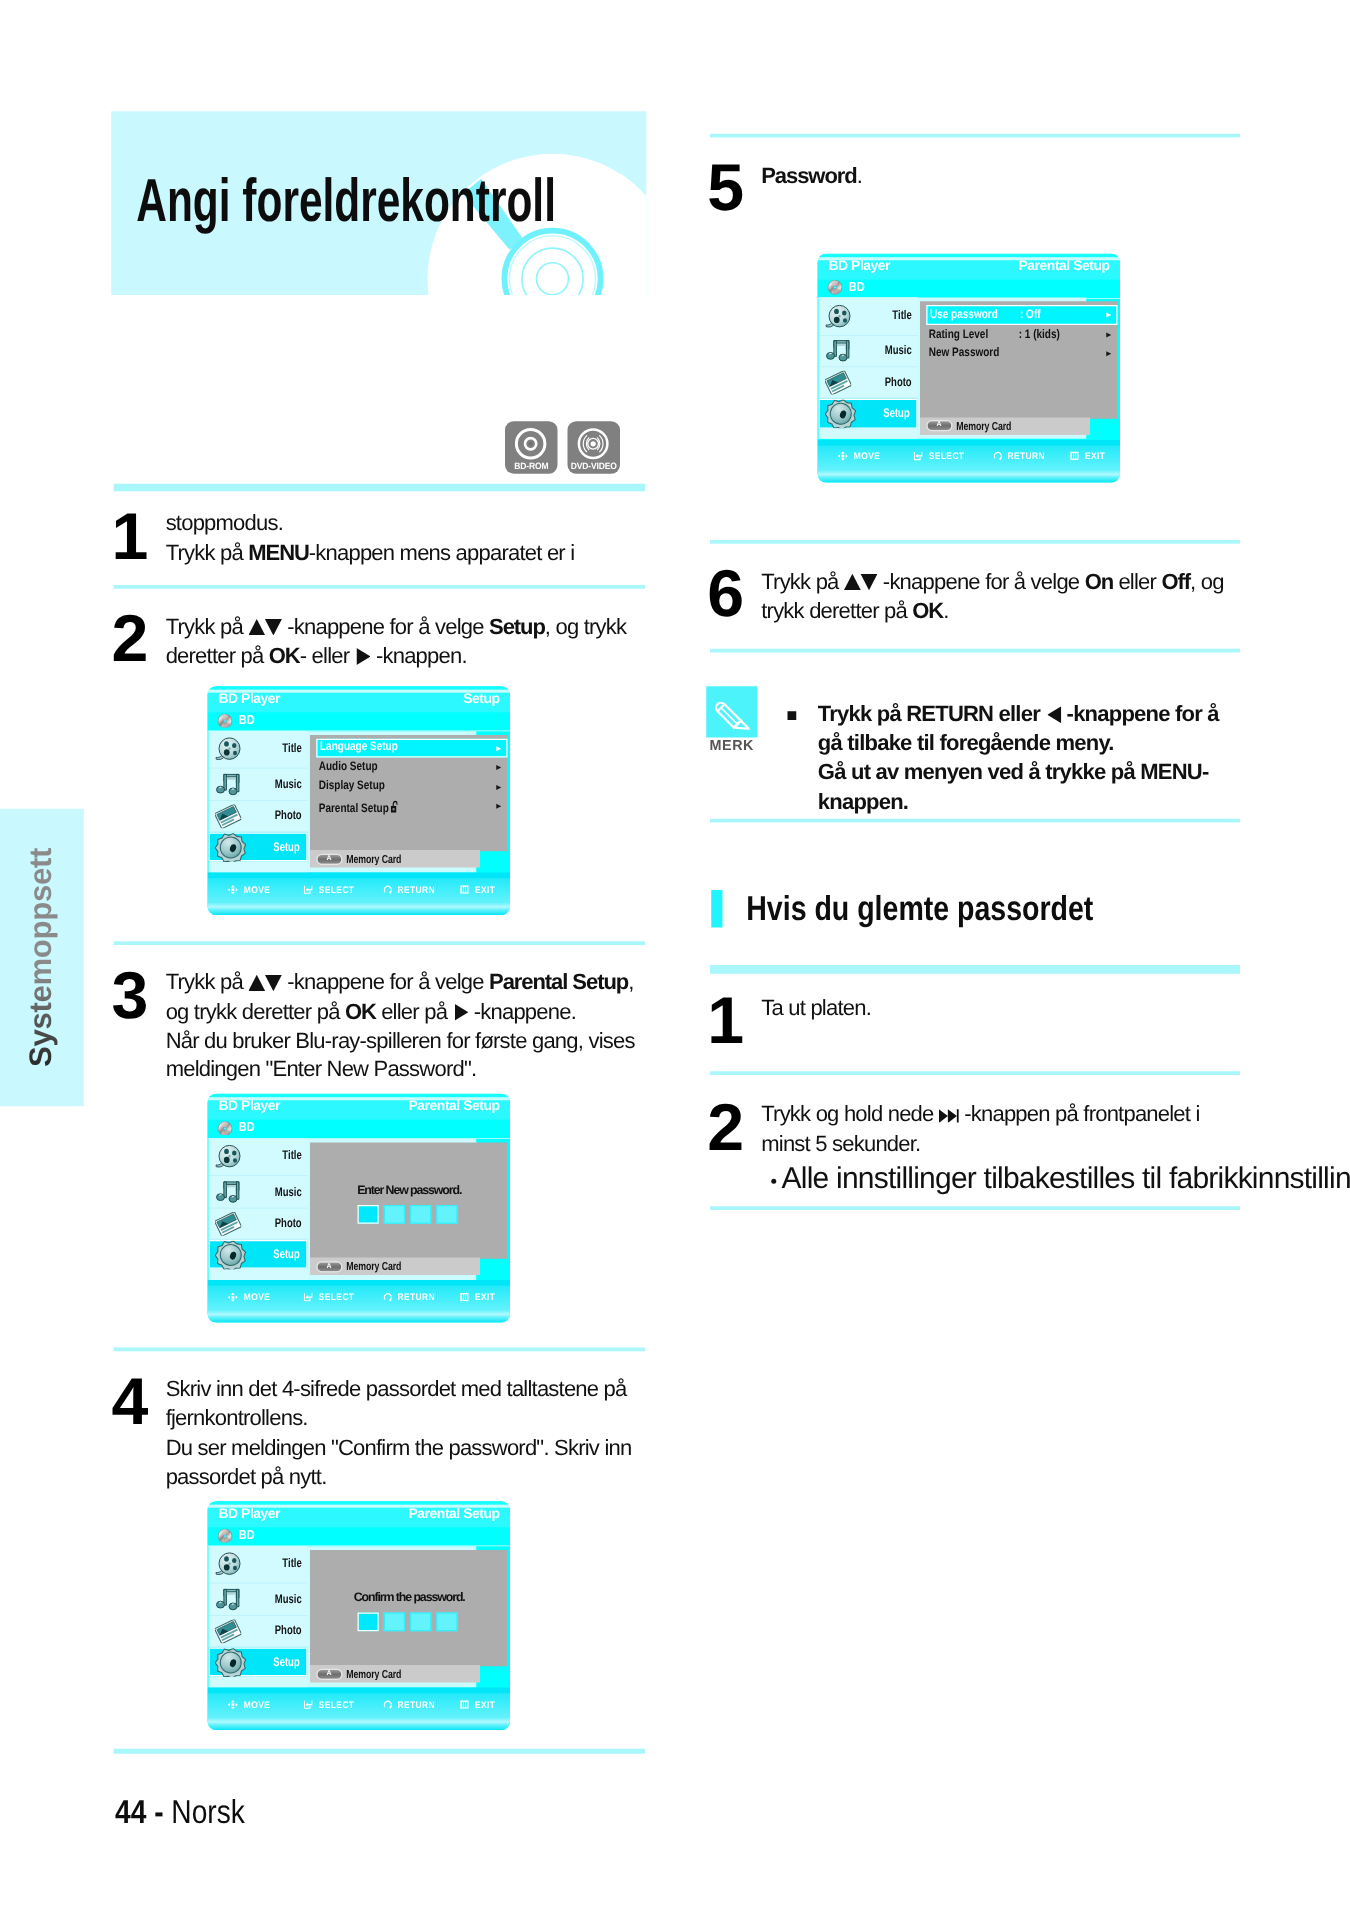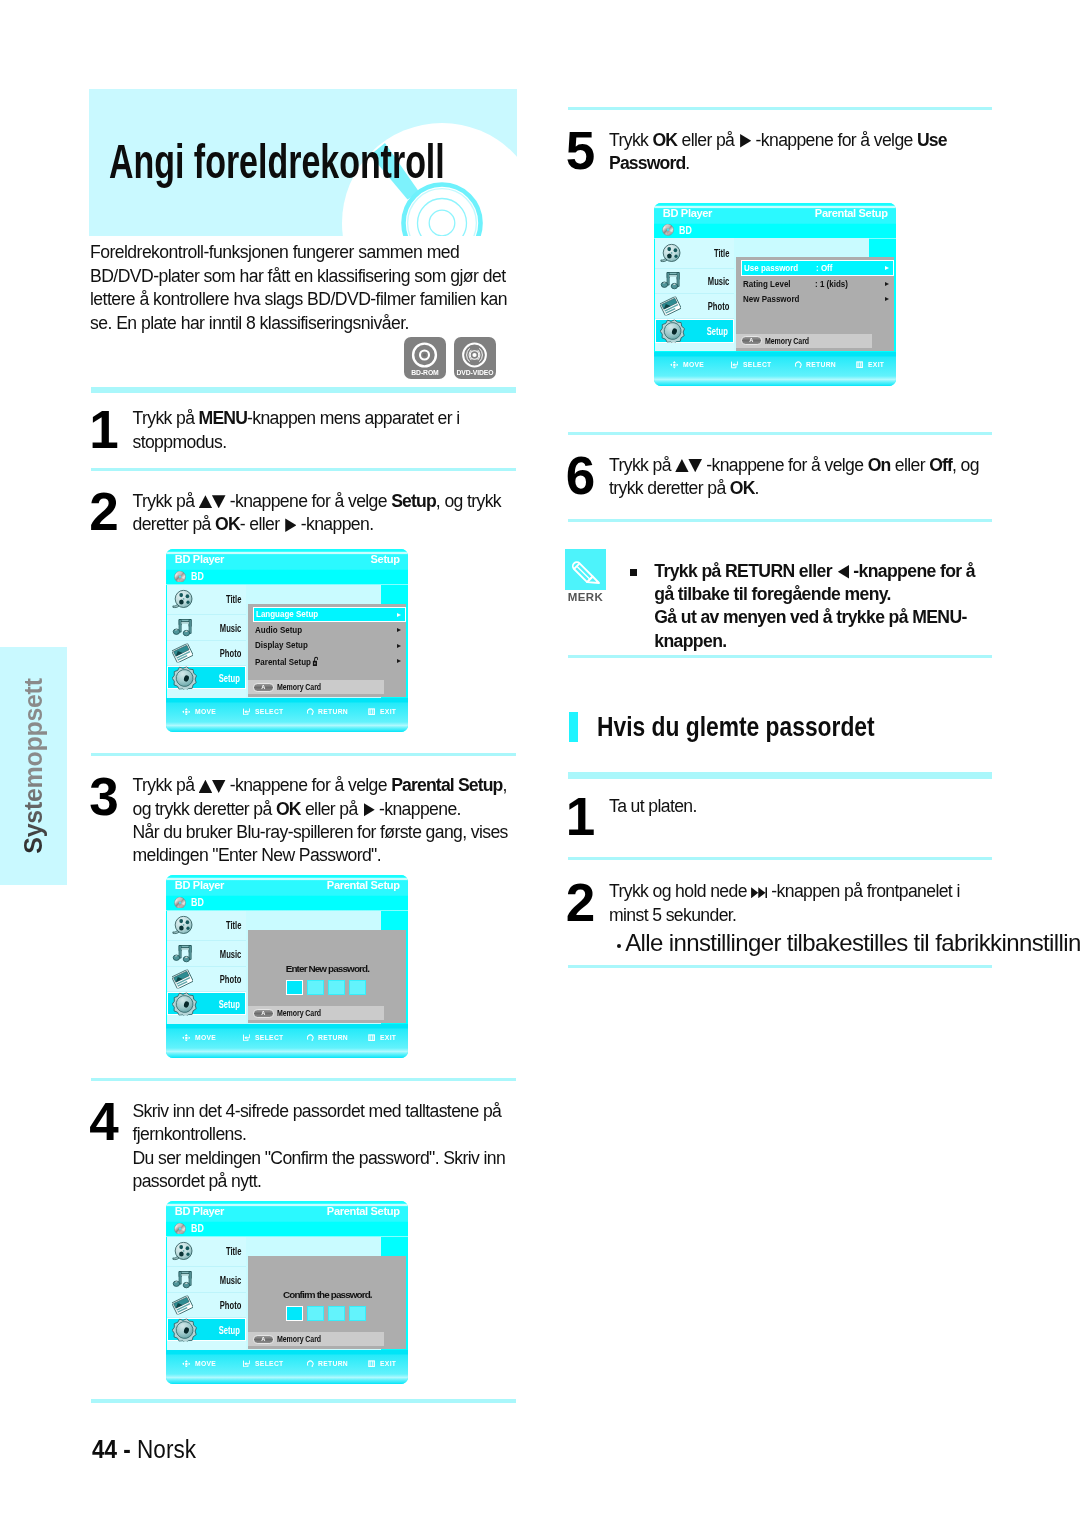--- a/index.html
+++ b/index.html
@@ -68,21 +68,21 @@
   .osd-navitem{position:absolute;left:0;width:79px;height:27px;box-sizing:border-box;
      background:#d2fbff;border-bottom:1.2px solid #bdf4fb;}
   .osd-navitem.sel{background:#00e5f7;border:1.6px solid #fff;}
   .osd-navlabel{position:absolute;right:5.2px;top:50%;transform:translateY(-50%) scaleX(0.76);transform-origin:100% 50%;
      font-size:10px;font-weight:bold;color:#111;white-space:nowrap;}
   .osd-navitem.sel .osd-navlabel{color:#fff;}
   .osd-navicon{position:absolute;left:4.8px;top:50%;transform:translateY(-50%);width:21px;height:19px;line-height:0;}
   .osd-navicon svg{width:21px;height:19px;display:block;}
   .osd-navitem.sel .osd-navicon{left:3.6px;width:25px;height:23px;}
   .osd-navitem.sel .osd-navicon svg{width:25px;height:23px;}
-  .osd-right{position:absolute;left:81px;top:19px;width:158px;height:93.6px;background:#adadad;}
+  .osd-right{position:absolute;left:81px;top:3px;width:158px;height:93.6px;background:#adadad;}
   .osd-menu{position:absolute;left:4.2px;top:3.4px;width:153px;}
   .osd-row{position:relative;height:15.2px;}
   .osd-row .lbl{position:absolute;left:2.6px;top:3px;font-size:9.9px;font-weight:bold;color:#111;white-space:nowrap;line-height:9.9px;
      transform:scaleX(0.81);transform-origin:0 50%;}
   .osd-row .val{position:absolute;left:74px;top:3px;font-size:9.9px;font-weight:bold;color:#111;line-height:9.9px;
      transform:scaleX(0.81);transform-origin:0 50%;}
   .osd-row .arr{position:absolute;right:5px;top:6.2px;width:0;height:0;border-left:4px solid #1a1a1a;border-top:2.6px solid transparent;border-bottom:2.6px solid transparent;}
   .osd-row.sel{background:#00f5ff;border:1.5px solid #fff;height:15.3px;box-sizing:border-box;}
   .osd-row.sel .lbl,.osd-row.sel .val{color:#fff;top:1.5px;}
   .osd-row.sel .arr{border-left-color:#fff;top:4.7px;right:3.5px;}
@@ -121,21 +121,20 @@
         <path d="M281.2 66 L296 54 L330.5 103.5 L318.5 110.5 Z" fill="#7df2fc"></path>
         <circle cx="353" cy="134" r="38.5" fill="none" stroke="#6ef1fc" stroke-width="4.6"></circle>
         <circle cx="353" cy="134" r="34.4" fill="none" stroke="#c4f9fe" stroke-width="1.3"></circle>
         <circle cx="353" cy="134" r="24.5" fill="none" stroke="#8ef4fd" stroke-width="1.3"></circle>
         <circle cx="353" cy="134" r="12.8" fill="none" stroke="#8ef4fd" stroke-width="1.3"></circle>
       </g>
     </svg>
     <div class="banner-title">Angi foreldrekontroll</div>
   </div>
 
-  <div class="intro">Foreldrekontroll-funksjonen fungerer sammen med BD/DVD-plater som har fått en klassifisering som gjør det lettere å kontrollere hva slags BD/DVD-filmer familien kan se. En plate har inntil 8 klassifiseringsnivåer.</div>
   <div class="badges">
       <div class="badge">
         <svg width="41" height="30" viewBox="0 0 41 30" style="position:absolute;left:0;top:2px">
   <circle cx="20.5" cy="16" r="11.4" fill="none" stroke="#fff" stroke-width="2.4"></circle>
   <circle cx="20.5" cy="16" r="4.5" fill="none" stroke="#fff" stroke-width="2.1"></circle>
   <circle cx="20.5" cy="16" r="1.6" fill="#6f6f6f"></circle>
 </svg>
         <div class="badge-text">BD-ROM</div>
       </div>
       <div class="badge">
@@ -150,22 +149,22 @@
 </svg>
         <div class="badge-text">DVD-VIDEO</div>
       </div>
     </div>
 
   <div id="mount">
       <div class="rule" style="left: 91px; top: 386.7px; width: 425px; height: 6.4px;"></div>
       <div class="step" style="left: 90px; top: 411.3px;">
         <div class="step-num">1</div>
         <div class="step-body">
+          <div>stoppmodus.</div>
           <div>Trykk på <b>MENU</b>-knappen mens apparatet er i</div>
-          <div>stoppmodus.</div>
         </div>
       </div>
       <div class="rule" style="left: 91px; top: 468px; width: 425px; height: 3.1px;"></div>
       <div class="step" style="left: 90px; top: 493.6px;">
         <div class="step-num">2</div>
         <div class="step-body">
           <div>Trykk på <span style="display:inline-block;width:13.6px;height:13.2px;vertical-align:-1.6px;background:#111;clip-path:polygon(50% 0,100% 100%,0 100%)"></span><span style="display:inline-block;width:13.6px;height:13.2px;vertical-align:-1.6px;margin-left:-0.3px;background:#111;clip-path:polygon(0 0,100% 0,50% 100%)"></span> -knappene for å velge <b>Setup</b>, og trykk</div>
           <div>deretter på <b>OK</b>- eller <span style="display:inline-block;width:11.2px;height:13.5px;vertical-align:-1.9px;margin:0 0 0 1.6px;background:#111;clip-path:polygon(0 0,100% 50%,0 100%)"></span> -knappen.</div>
         </div>
       </div>
@@ -704,21 +703,20 @@
             </span>
        <span class="osd-hint-label">EXIT</span>
           </span>
         </div>
       </div>
       <div class="rule" style="left: 91px; top: 1399.4px; width: 425px; height: 3.5px;"></div>
       <div class="rule" style="left: 567.5px; top: 107.1px; width: 424px; height: 3.3px;"></div>
       <div class="step" style="left: 566.5px; top: 132.5px;">
         <div class="step-num">5</div>
         <div class="step-body">
-          <div>Trykk <b>OK</b> eller på <span style="display:inline-block;width:11.2px;height:13.5px;vertical-align:-1.9px;margin:0 0 0 1.6px;background:#111;clip-path:polygon(0 0,100% 50%,0 100%)"></span> -knappene for å velge <b>Use</b></div>
           <div><b>Password</b>.</div>
         </div>
       </div>
       <div class="osd" style="left: 654px; top: 202.6px;">
         <div class="osd-top">
      <div class="osd-brand">BD Player</div>
      <div class="osd-title">Parental Setup</div>
      <div class="osd-discrow">
             <svg width="12" height="11.7" viewBox="0 0 12 12" style="display:block">
   <defs>

